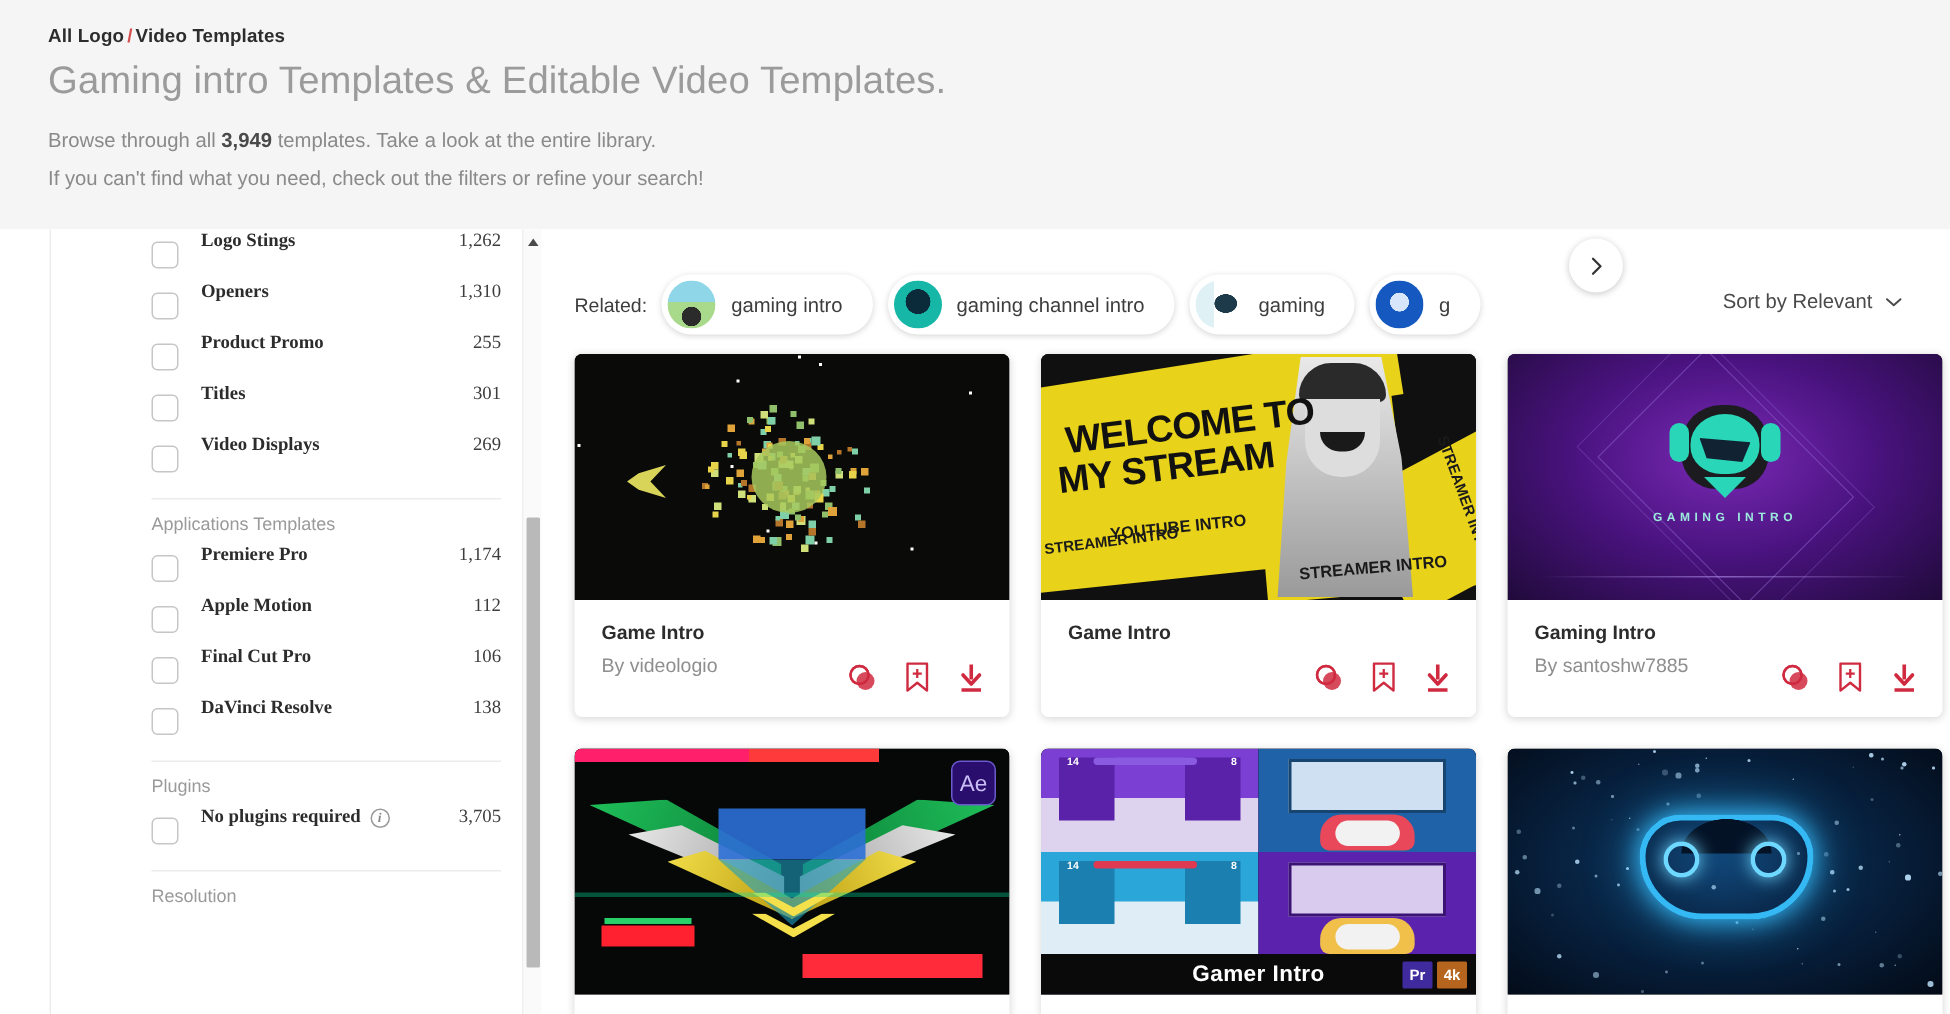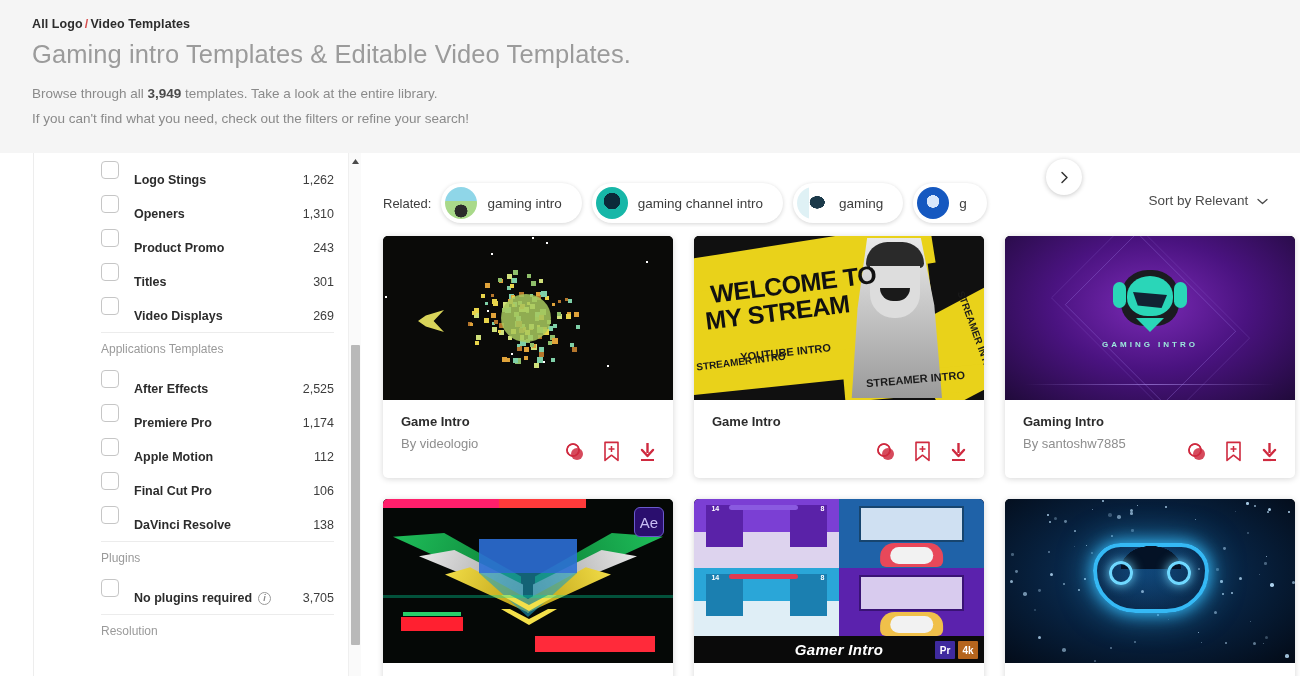--- a/index.html
+++ b/index.html
@@ -50,22 +50,22 @@
   
   .sidebar {
     position: absolute; left: 33px; top: 0;
     width: 330px; height: 523px;
     background: #fff;
     border-left: 1px solid #ededed;
     overflow: hidden;
   }
   .facet-list { position: absolute; left: 0; top: 0; width: 300px; }
   .facet-row {
-    position: relative; display: flex; align-items: flex-end;
-    height: 34px; padding-left: 67px; padding-right: 10px;
+    position: relative; display: flex; align-items: flex-start;
+    height: 34px; padding-left: 67px; padding-right: 10px; font-family: Liberation Serif, serif;
   }
   .cbx {
     position: absolute; left: 67px; top: 50%; transform: translateY(-50%);
     width: 18px; height: 18px; border: 1px solid #c6c6c6; border-radius: 4px;
     background: #fff; cursor: pointer;
   }
   .facet-label {
     margin-left: 33px; font-size: 12.5px; font-weight: bold; color: #2c2c2c;
     white-space: nowrap;
   }
@@ -152,21 +152,21 @@
   .art { position: absolute; inset: 0; }
   .badge-ae {
     position: absolute; right: 9px; top: 8px; width: 30px; height: 30px;
     border-radius: 6px; background: #2a0e6e; border: 1px solid #6a5acd;
     color: #c9bdf5; font-size: 15px; display: flex; align-items: center; justify-content: center;
   }
   .bar-bottom {
     position: absolute; left: 0; right: 0; bottom: 0; height: 27px;
     background: #0a0a0a; display: flex; align-items: center; justify-content: center;
   }
-  .bar-bottom .t { color: #fff; font-size: 15px; font-weight: bold; letter-spacing: .3px; font-style: italic; }
+  .bar-bottom .t { color: #fff; font-size: 15px; font-weight: bold; letter-spacing: .3px; }
   .mini-badges { position: absolute; right: 6px; bottom: 4px; display: flex; gap: 3px; }
   .mb { width: 20px; height: 18px; display:flex; align-items:center; justify-content:center;
         font-size: 10px; font-weight: bold; color: #fff; border-radius: 1px; }
 </style>
 </head>
 <body>
 
 <div class="page-header">
   <div class="breadcrumb">
     <a href="#">All Logo</a><span class="sep">/</span><a href="#">Video Templates</a>
@@ -197,39 +197,34 @@
           <span class="facet-count">1,262</span>
         </div>
         <div class="facet-row">
           <span class="cbx"></span>
           <span class="facet-label">Openers</span>
           <span class="facet-count">1,310</span>
         </div>
         <div class="facet-row">
           <span class="cbx"></span>
           <span class="facet-label">Product Promo</span>
-          <span class="facet-count">243</span>
+          <span class="facet-count">255</span>
         </div>
         <div class="facet-row">
           <span class="cbx"></span>
           <span class="facet-label">Titles</span>
           <span class="facet-count">301</span>
         </div>
         <div class="facet-row">
           <span class="cbx"></span>
           <span class="facet-label">Video Displays</span>
           <span class="facet-count">269</span>
         </div>
         <div class="facet-divider"></div>
         <div class="facet-group-title">Applications Templates</div>
-        <div class="facet-row">
-          <span class="cbx"></span>
-          <span class="facet-label">After Effects</span>
-          <span class="facet-count">2,525</span>
-        </div>
         <div class="facet-row">
           <span class="cbx"></span>
           <span class="facet-label">Premiere Pro</span>
           <span class="facet-count">1,174</span>
         </div>
         <div class="facet-row">
           <span class="cbx"></span>
           <span class="facet-label">Apple Motion</span>
           <span class="facet-count">112</span>
         </div>

